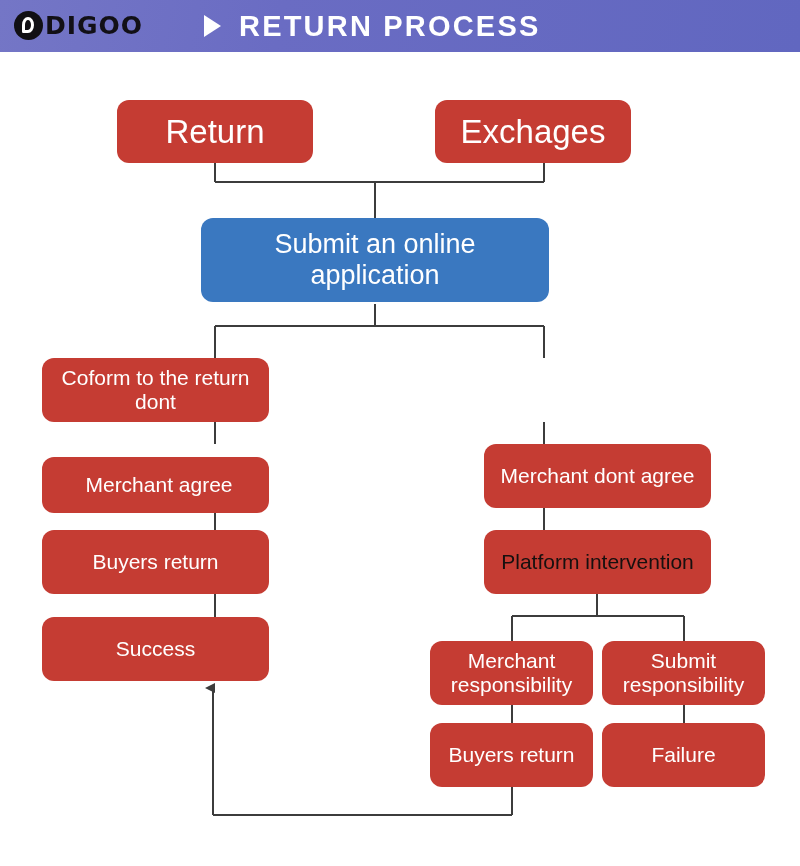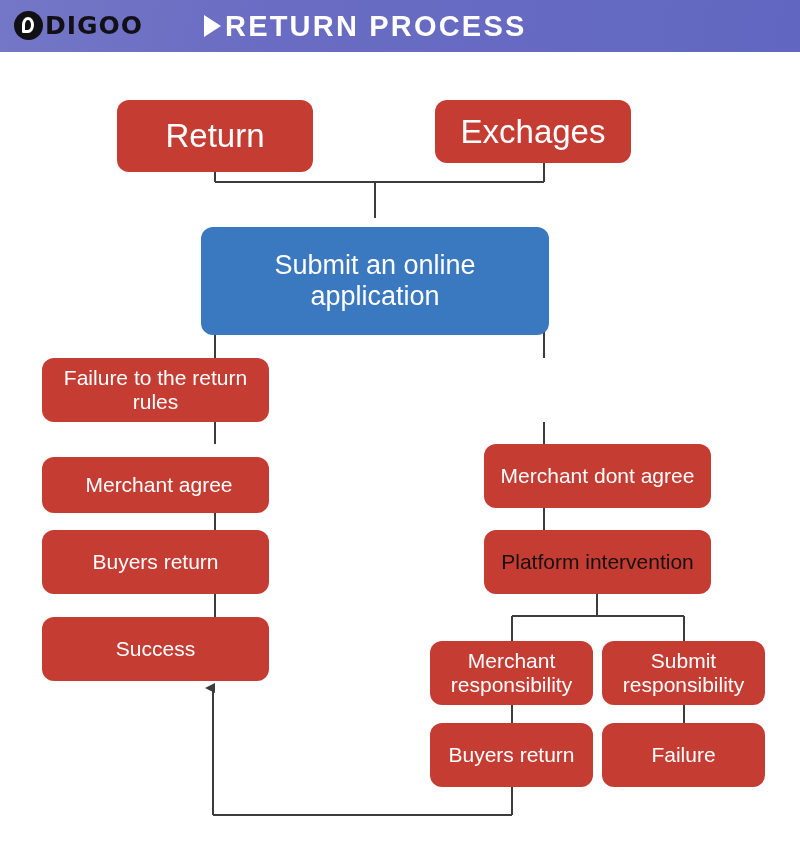--- a/index.html
+++ b/index.html
@@ -65,21 +65,21 @@
     margin-left: 2px;
     line-height: 1;
   }
   #header-title-wrap {
     position: absolute;
     left: 204px;
     top: 0;
     height: 52px;
     display: flex;
     align-items: center;
-    gap: 4px;
+    gap: 18px;
   }
   #header-arrow {
     width: 0;
     height: 0;
     border-left: 17px solid #ffffff;
     border-top: 11px solid transparent;
     border-bottom: 11px solid transparent;
   }
   #header-title {
     color: #ffffff;
@@ -172,34 +172,34 @@
 
       <path d="M512,705 L512,723"></path>
       <path d="M684,705 L684,723"></path>
 
       <path d="M512,787 L512,815"></path>
       <path d="M512,815 L213,815"></path>
       <path d="M213,815 L213,688" marker-end="url(#arrowUp)"></path>
     </g>
   </svg>
 
-  <div class="node red s-xl" style="left:117px; top:100px; width:196px; height:72px;">
+  <div class="node red s-xl" style="left:117px; top:100px; width:196px; height:63px;">
     <span>Return</span>
   </div>
 
   <div class="node red s-xl" style="left:435px; top:100px; width:196px; height:63px;">
     <span>Exchages</span>
   </div>
 
-  <div class="node blue s-lg" style="left:201px; top:218px; width:348px; height:108px;margin-top:9px;">
+  <div class="node blue s-lg" style="left:201px; top:218px; width:348px; height:84px;">
     <span>Submit an online application</span>
   </div>
 
   <div class="node red s-md" style="left:42px; top:358px; width:227px; height:64px;">
-    <span>Failure to the return rules</span>
+    <span>Coform to the return dont</span>
   </div>
 
   <div class="node red s-md" style="left:42px; top:457px; width:227px; height:56px;padding-left:15px;">
     <span>Merchant agree</span>
   </div>
 
   <div class="node red s-md" style="left:42px; top:530px; width:227px; height:64px;">
     <span>Buyers return</span>
   </div>
 

